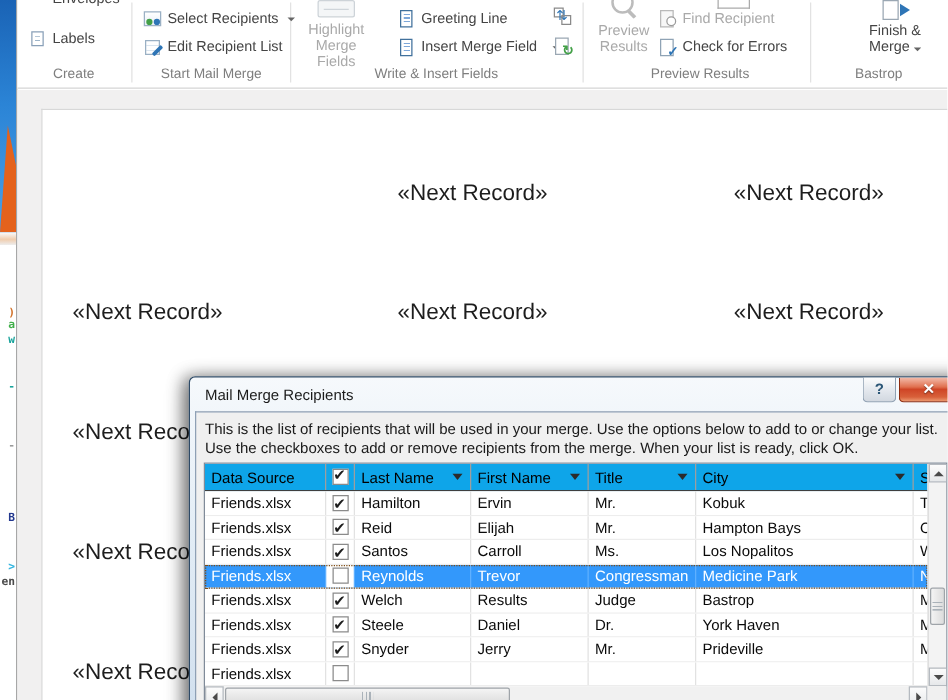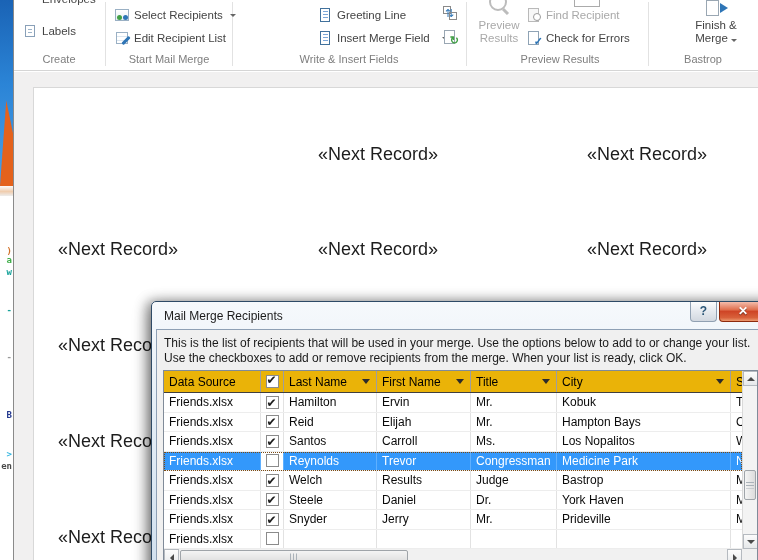--- a/index.html
+++ b/index.html
@@ -107,21 +107,21 @@
     background:linear-gradient(#f3bcab,#e0704f 40%,#cf4526 50%,#d8603a 82%,#ec9a70); }
   .dlg-client { position:absolute; left:4px; right:4px; top:27px; bottom:0;
     background:#f0f0f0; border:1px solid #8ea0b5; border-bottom:none; }
   .dlg-desc { position:absolute; left:7px; top:6px; width:600px; font-size:12px;
     line-height:15px; color:#1a1a1a; }
 
   
   .twrap { position:absolute; left:6px; top:40px; width:595px; height:197px;
     border:1px solid #808b99; background:#fff; }
   .tarea { position:relative; height:178px; overflow:hidden; }
-  .thead { display:flex; height:22px; margin-right:15px; background:#eab308;
+  .thead { display:flex; height:22px; margin-right:15px; background:#0ea5e9;
     border-bottom:1px solid #3f3f3f; }
   .hcell { display:flex; align-items:center; padding-left:5px; font-size:12px; color:#000;
     border-right:1px solid #9e9e9e; overflow:hidden; white-space:nowrap; }
   .sort-arrow { width:0; height:0; border-left:4px solid transparent; border-right:4px solid transparent;
     border-top:5px solid #2b2b2b; margin-left:auto; margin-right:6px; flex:0 0 auto; }
   .trow { display:flex; height:19.5px; border-bottom:1px solid #ededed; background:#fff; }
   .tcell { font-size:12px; color:#0a0a0a; line-height:18px; padding-left:5px;
     border-right:1px solid #e2e2e2; overflow:hidden; white-space:nowrap; display:flex; align-items:center; }
   .c0{width:97px;} .c1{width:23px; justify-content:center; padding-left:0;}
   .c2{width:93px;} .c3{width:94px;} .c4{width:86px;} .c5{width:174px;} .c6{flex:1; border-right:none;}
@@ -198,20 +198,27 @@
       <span class="ic16 selrec-icon"></span>
       <span>Select Recipients</span>
       <span class="caret"></span>
     </div>
     <div class="rbtn" style="left:100px; top:28px">
       <span class="ic16 editlist-icon"></span>
       <span>Edit Recipient List</span>
     </div>
     <div class="grp-label" style="left:155px">Start Mail Merge</div>
 
+    <div class="rbig disabled" style="left:226px; width:58px">
+      <div class="hl-cut"></div>
+      <div class="big-label">
+        <div>Highlight</div>
+        <div>Merge Fields</div>
+      </div>
+    </div>
     <div class="rbtn" style="left:303px; top:5px">
       <span class="ic16 doc-icon"></span>
       <span>Greeting Line</span>
     </div>
     <div class="rbtn" style="left:303px; top:28px">
       <span class="ic16 doc-icon"></span>
       <span>Insert Merge Field</span>
       <span class="caret" style="margin-left:8px"></span>
     </div>
     <div class="rbtn" style="left:428px; top:3px">

